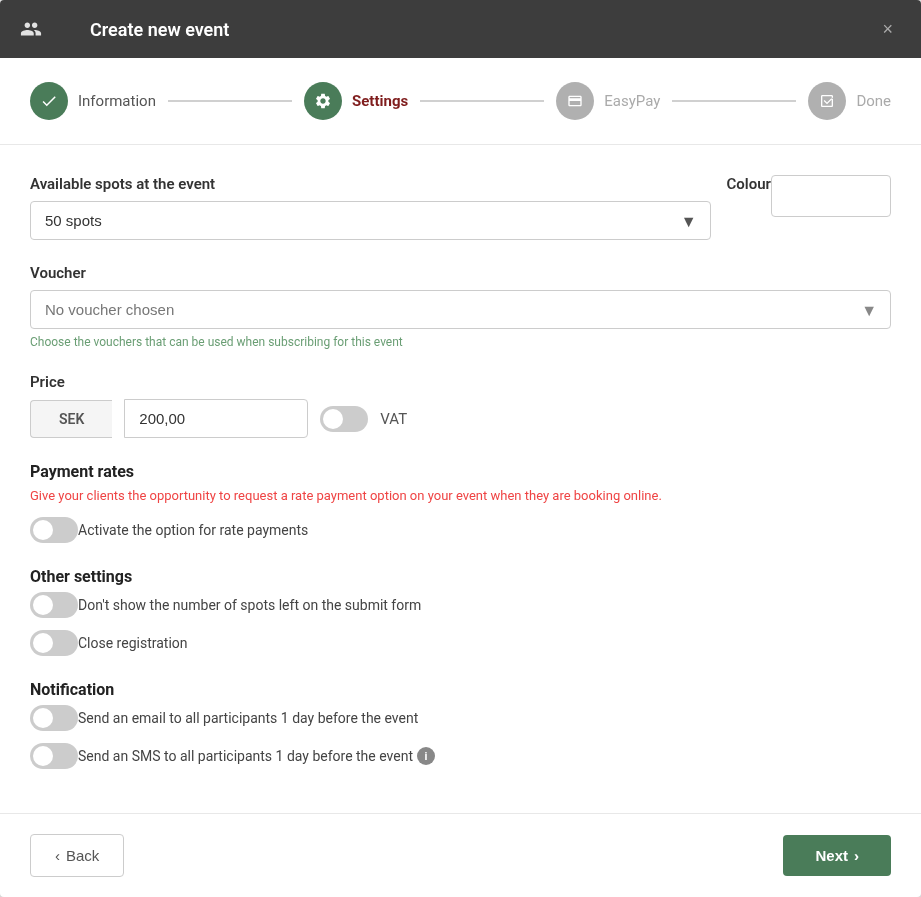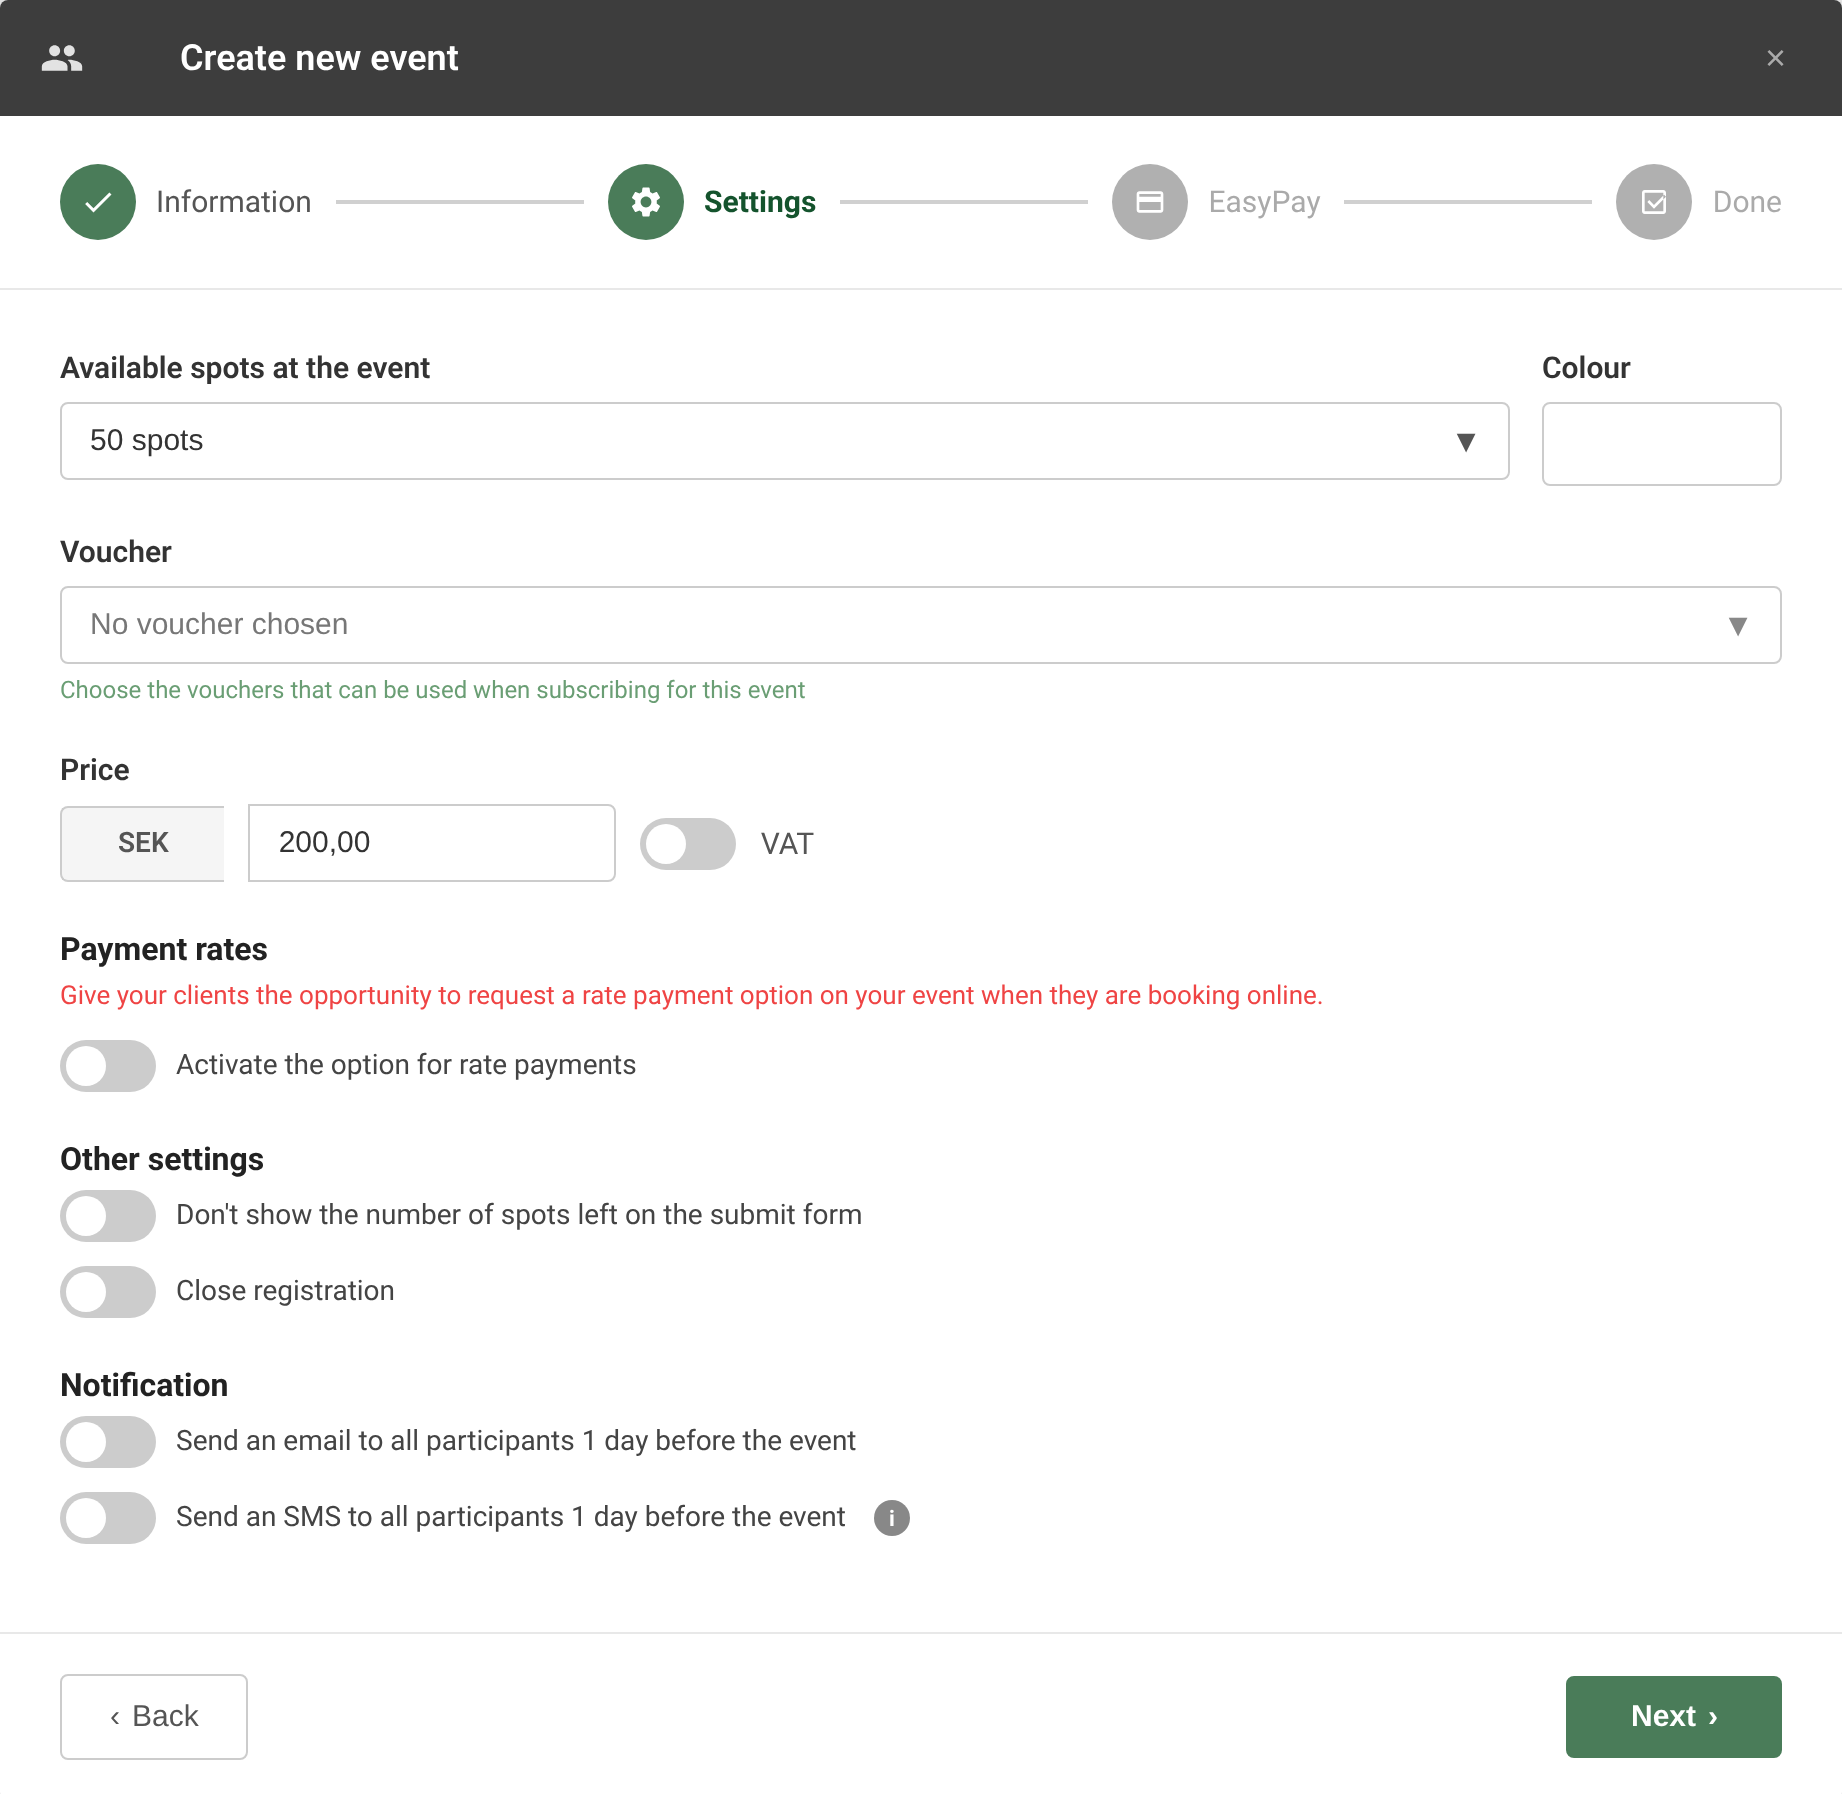--- a/index.html
+++ b/index.html
@@ -95,21 +95,21 @@
       color: #fff;
     }
     
     .step-label {
       font-size: 15px;
       color: #555;
     }
     
     .step-label.active {
       font-weight: 700;
-      color: #14532d;
+      color: #7f1d1d;
     }
     
     .step-label.completed {
       color: #555;
     }
     
     .step-label.inactive {
       color: #aaa;
     }
     
@@ -299,21 +299,21 @@
     .section-desc {
       font-size: 13px;
       color: #ef4444;
       margin-bottom: 12px;
       line-height: 1.4;
     }
     
     .toggle-row {
       display: flex;
       align-items: center;
-      gap: 10px;
+      gap: 0;
       margin-bottom: 12px;
     }
     
     .toggle-row-label {
       font-size: 14px;
       color: #444;
     }
     
     .info-icon {
       display: inline-flex;
@@ -361,21 +361,21 @@
       color: #fff;
       cursor: pointer;
       display: flex;
       align-items: center;
       gap: 6px;
       font-weight: 600;
     }
     
     .colour-section {
       display: flex;
-      flex-direction: column;
+      flex-direction: row;
     }
   </style>
 </head>
 <body>
 
 <div class="modal">
 
   <div class="modal-header">
     <div class="modal-header-left">
       <svg class="header-icon" viewBox="0 0 24 24" fill="white">

